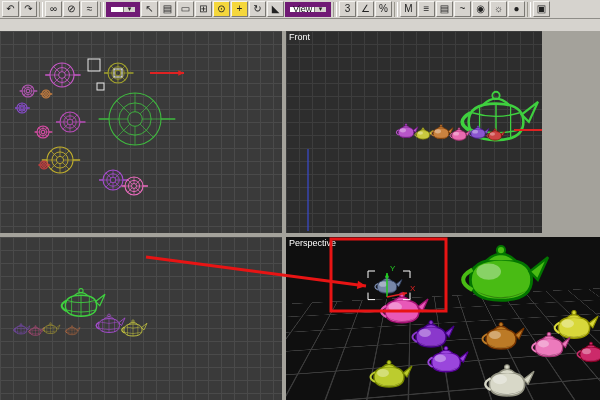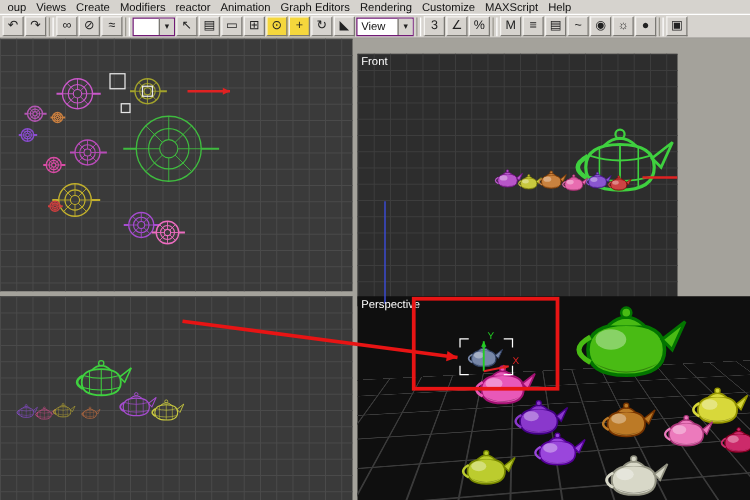--- a/index.html
+++ b/index.html
@@ -14,35 +14,35 @@
 
   
   .toolbar{display:flex;align-items:center;height:19px;padding:0 2px;gap:1px;
     background:#d6d3ce;border-bottom:1px solid #8f8d88}
   .tb-icon{flex:0 0 auto;width:17px;height:16px;font-size:10px;line-height:14px;
     text-align:center;color:#222;background:#d6d3ce;overflow:hidden;
     border:1px solid;border-color:#f5f4f1 #7a7873 #7a7873 #f5f4f1}
   .tb-icon.active{background:#f5d73c}
   .tb-sep{flex:0 0 auto;width:4px;height:15px;margin:0 1px;
     border-left:1px solid #9a988f;border-right:1px solid #ffffff}
-  .tb-dd{flex:0 0 auto;height:15px;background:#ffffff;border:1px solid #701a75;
+  .tb-dd{flex:0 0 auto;height:15px;background:#ffffff;border:5px solid #701a75;
     font-size:9px;color:#111;display:flex;align-items:center;padding-left:3px}
   .tb-dd-val{flex:1 1 auto;overflow:hidden;white-space:nowrap}
   .tb-dd-arrow{flex:0 0 auto;width:12px;height:100%;background:#d6d3ce;
     border-left:1px solid #7a7873;font-size:7px;display:flex;
     align-items:center;justify-content:center;color:#222}
 
   
   .viewports{position:absolute;left:0;top:31px;width:600px;height:369px;background:#a4a29b}
   .vp{position:absolute;overflow:hidden}
   .vp-tl{left:0;top:0;width:282px;height:202px;background-color:#3a3a3a;
     background-image:linear-gradient(to right,#4a4a4a 1px,transparent 1px),
                      linear-gradient(to bottom,#4a4a4a 1px,transparent 1px);
     background-size:13px 13px}
-  .vp-tr{left:286px;top:12px;width:256px;height:202px;background-color:#2d2d2d;
+  .vp-tr{left:286px;top:0;width:256px;height:202px;background-color:#2d2d2d;
     background-image:linear-gradient(to right,#3d3d3d 1px,transparent 1px),
                      linear-gradient(to bottom,#3d3d3d 1px,transparent 1px);
     background-size:13px 13px}
   .vp-bl{left:0;top:206px;width:282px;height:163px;background-color:#3a3a3a;
     background-image:linear-gradient(to right,#4a4a4a 1px,transparent 1px),
                      linear-gradient(to bottom,#4a4a4a 1px,transparent 1px);
     background-size:13px 13px}
   .vp-br{left:286px;top:206px;width:314px;height:191px;background-color:#0f0f0f}
   .persp-grid{position:absolute;left:-60%;top:22%;width:220%;height:170%;
     background-image:linear-gradient(to right,#3a3a3a 1px,transparent 1px),
@@ -51,33 +51,20 @@
     transform:perspective(240px) rotateX(58deg) rotateZ(-6deg);
     transform-origin:50% 10%}
   .vp-label{position:absolute;left:3px;top:1px;color:#ffffff;font-size:9px;z-index:3}
   .scene{position:absolute;left:0;top:0;width:100%;height:100%;z-index:2}
   .overlay{position:absolute;left:0;top:0;width:600px;height:400px;z-index:9;pointer-events:none}
 </style>
 </head>
 <body>
 
 <div class="screen">
-  <div class="menubar" id="menubar">
-      <span class="menu-item">oup</span>
-      <span class="menu-item">Views</span>
-      <span class="menu-item">Create</span>
-      <span class="menu-item">Modifiers</span>
-      <span class="menu-item">reactor</span>
-      <span class="menu-item">Animation</span>
-      <span class="menu-item">Graph Editors</span>
-      <span class="menu-item">Rendering</span>
-      <span class="menu-item">Customize</span>
-      <span class="menu-item">MAXScript</span>
-      <span class="menu-item">Help</span>
-    </div>
   <div class="toolbar" id="toolbar">
       <span class="tb-icon">↶</span>
       <span class="tb-icon">↷</span>
       <span class="tb-sep"></span>
       <span class="tb-icon">∞</span>
       <span class="tb-icon">⊘</span>
       <span class="tb-icon">≈</span>
       <span class="tb-sep"></span>
       <span class="tb-dd" style="width: 34px;">
         <span class="tb-dd-val"></span>

